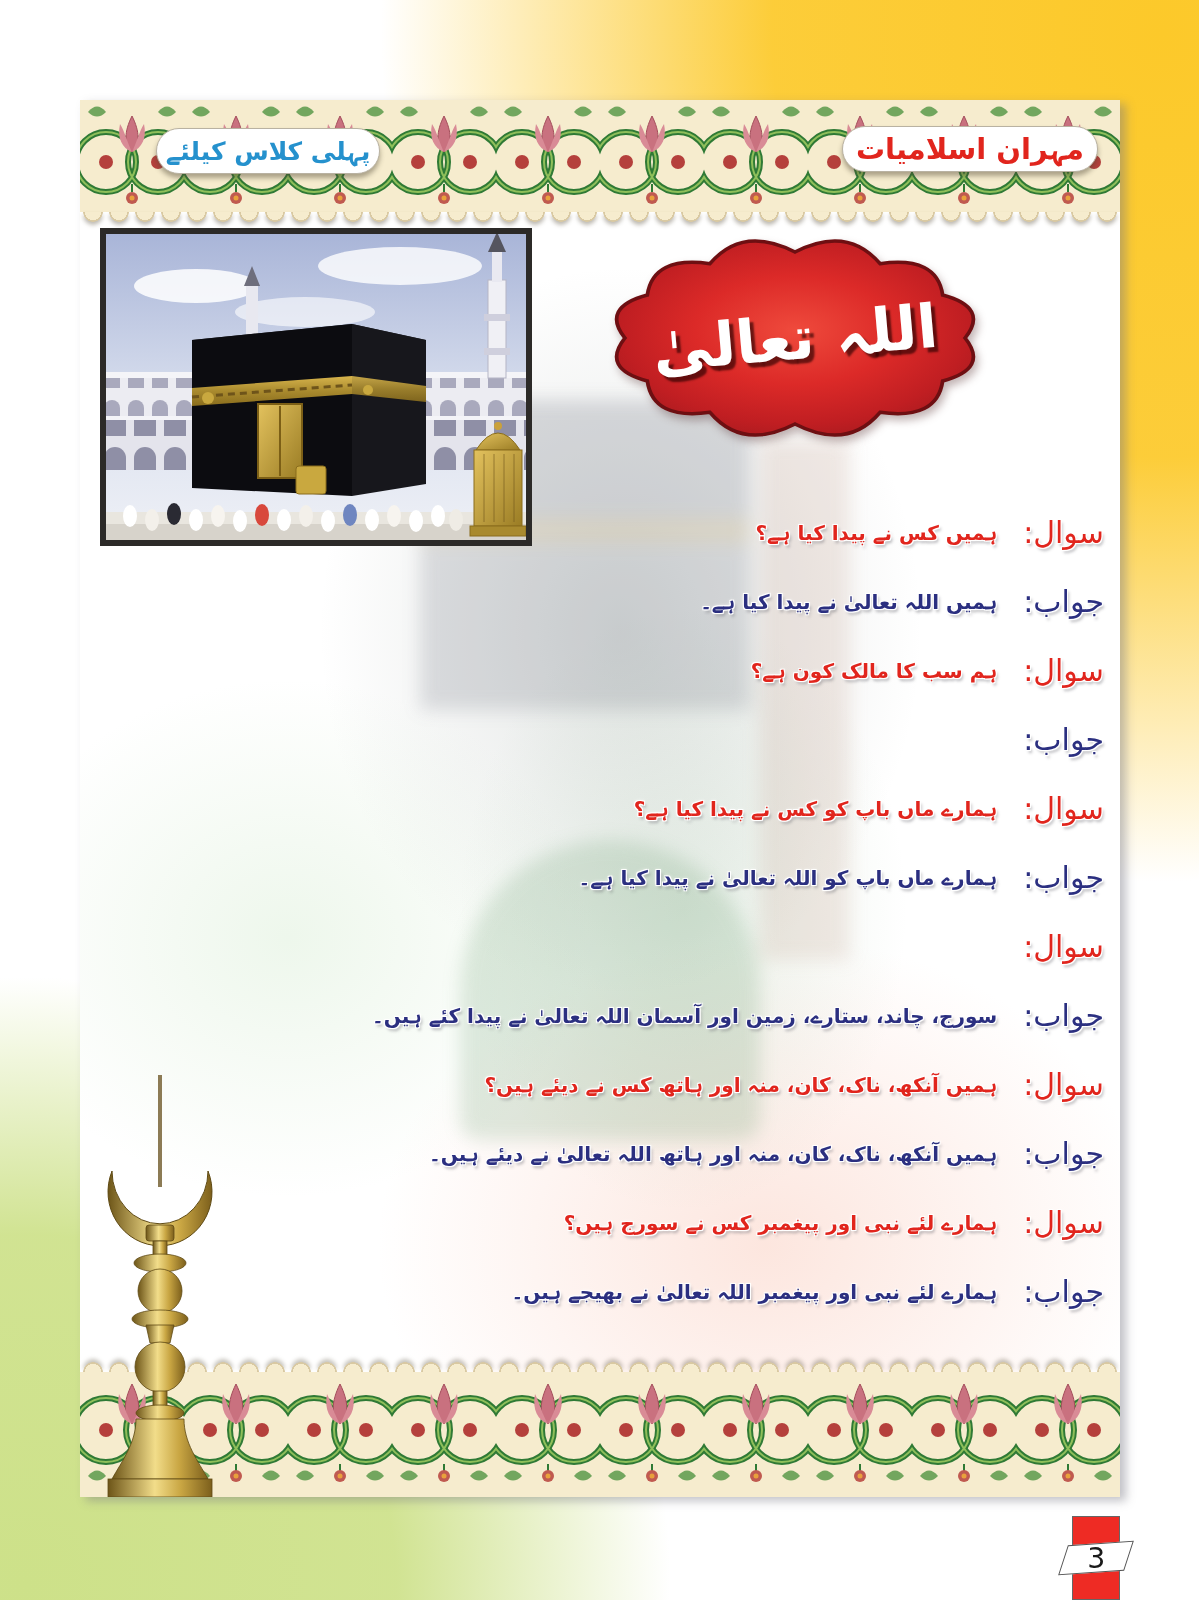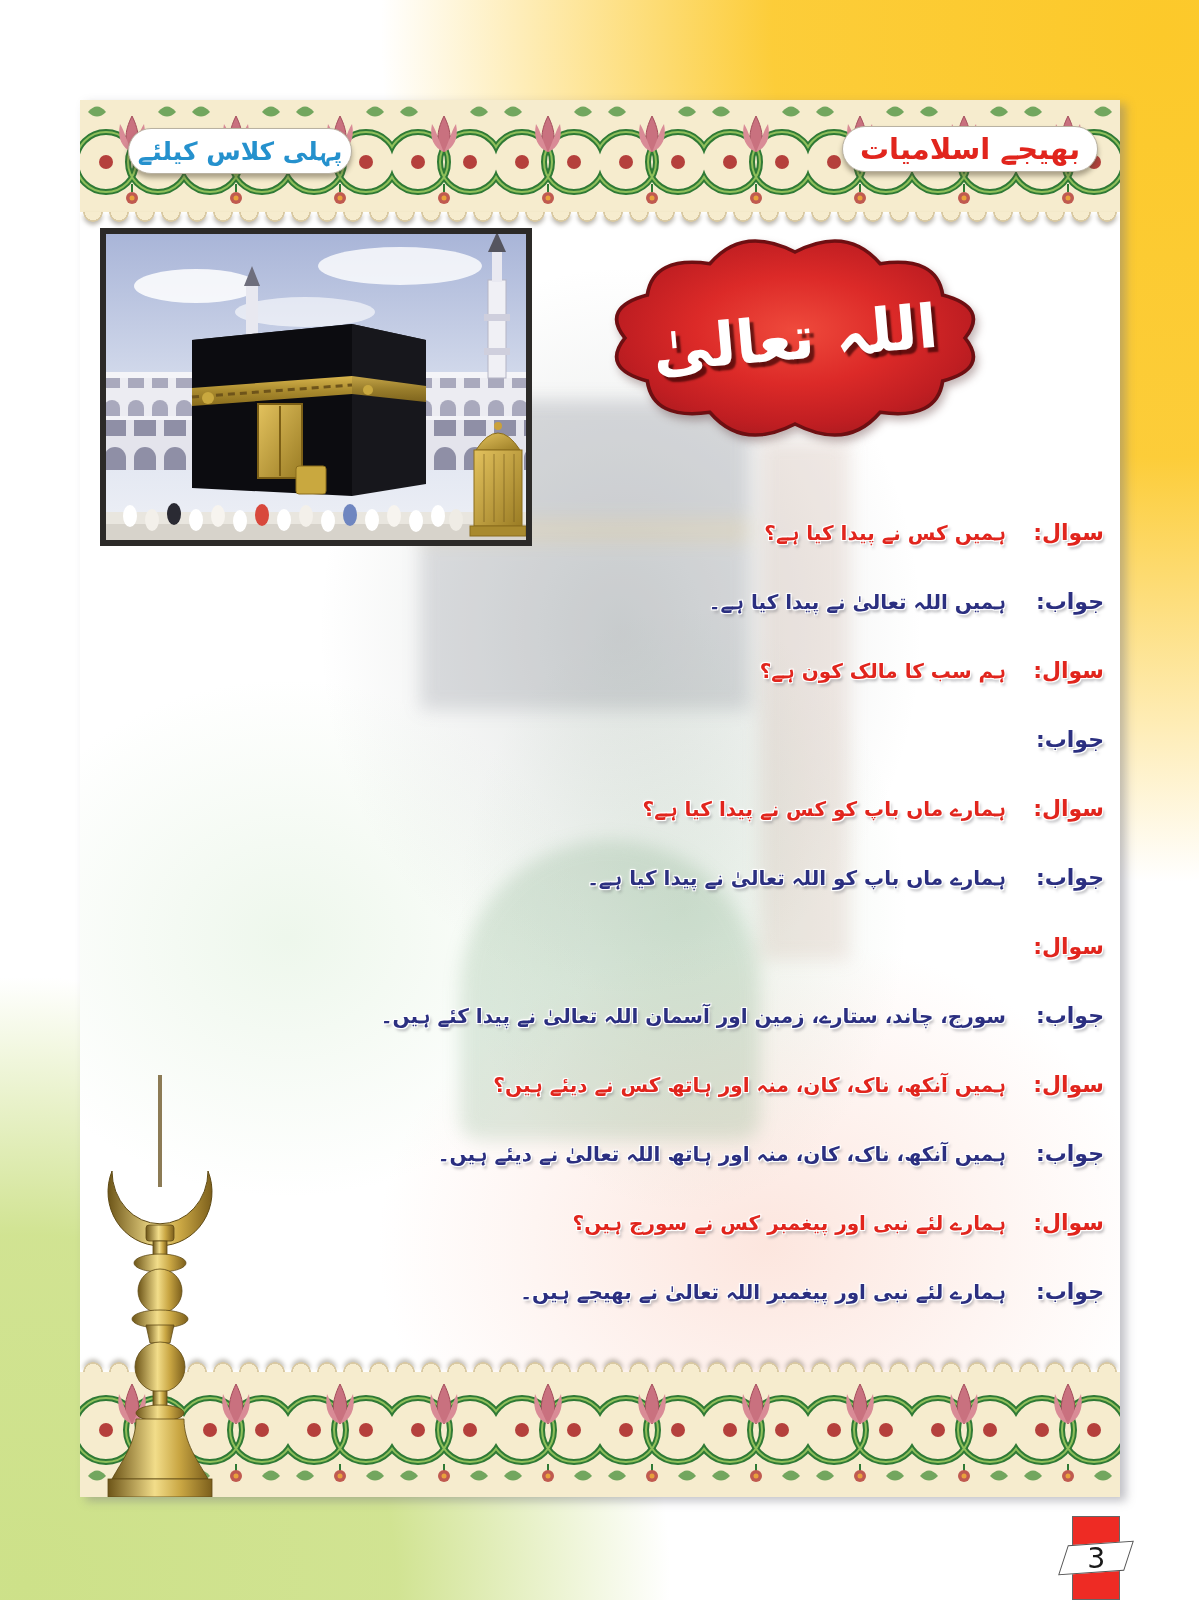--- a/index.html
+++ b/index.html
@@ -40,21 +40,21 @@
     background-size:26px 20px; background-repeat:repeat-x;
     filter: drop-shadow(0 -3px 2px rgba(90,80,60,.35));
   }
 
   
   .pill {
     position:absolute; z-index:4; background:#ffffff; border:1px solid #b9b2a2;
     border-radius:24px; display:flex; align-items:center; justify-content:center;
     box-shadow:0 4px 5px rgba(80,70,50,.45); direction:rtl; font-weight:bold;
   }
-  .pill-left  { left:48px;  top:28px; width:224px; height:46px; color:#2591cd; font-size:25px; }
+  .pill-left  { left:76px;  top:28px; width:224px; height:46px; color:#2591cd; font-size:25px; }
   .pill-right { left:762px; top:26px; width:256px; height:46px; color:#e1251d; font-size:29px; }
 
   
   .badge { position:absolute; left:515px; top:118px; width:400px; height:240px; z-index:3; }
   .badge svg { width:100%; height:100%; overflow:visible; filter: drop-shadow(3px 5px 4px rgba(80,40,40,.35)); }
   .badge-text {
     position:absolute; inset:0; display:flex; align-items:center; justify-content:center;
     color:#ffffff; font-size:60px; font-weight:bold; direction:rtl;
     transform:rotate(-5deg); text-shadow: 4px 5px 2px rgba(40,0,0,.65);
   }
@@ -67,21 +67,21 @@
                filter:blur(9px); opacity:.55; pointer-events:none; }
   .wm-cube   { position:absolute; left:70px; top:0; width:330px; height:310px;
                background:linear-gradient(rgba(95,100,115,.40) 0 38%, rgba(150,125,70,.45) 38% 46%, rgba(95,100,115,.35) 46% 100%); }
   .wm-tower  { position:absolute; right:20px; top:40px; width:90px; height:520px; background:rgba(190,150,130,.35); }
   .wm-dome   { position:absolute; left:110px; bottom:40px; width:300px; height:300px;
                border-radius:150px 150px 20px 20px; background:rgba(110,160,115,.4); }
 
   
   .qa { position:absolute; left:14px; right:16px; top:398px; z-index:3; direction:rtl; }
   .qa-row { height:69px; display:flex; align-items:center; }
-  .qa-label { flex:0 0 72px; font-size:22px; font-weight:bold; }
+  .qa-label { flex:0 0 72px; font-size:30px; font-weight:normal; }
   .qa-text  { margin-inline-start:26px; font-size:20px; font-weight:bold; white-space:nowrap; }
   .q { color:#e1251d; }
   .a { color:#2b2f80; }
   .q, .a {
     text-shadow: 0 0 2px #fff, 0 0 4px #fff, 1px 1px 0 #fff, -1px -1px 0 #fff,
                  1px -1px 0 #fff, -1px 1px 0 #fff, 2px 3px 3px rgba(50,50,60,.35);
   }
 
   
   .pole { position:absolute; left:18px; top:975px; width:124px; height:422px; z-index:6; }
@@ -127,21 +127,21 @@
       </defs>
       <rect width="1040" height="112" fill="url(#fpTop)"></rect>
     </svg>
   </div>
   <div class="scallops-top"></div>
 
   <div class="pill pill-left">
     <span>پہلی کلاس کیلئے</span>
   </div>
   <div class="pill pill-right">
-    <span>بھیجے اسلامیات</span>
+    <span>مہران اسلامیات</span>
   </div>
 
   <div class="watermark">
     <div class="wm-tower"></div>
     <div class="wm-cube"></div>
     <div class="wm-dome"></div>
   </div>
 
   <div class="photo">
     <svg viewBox="0 0 432 318" width="432" height="318">

